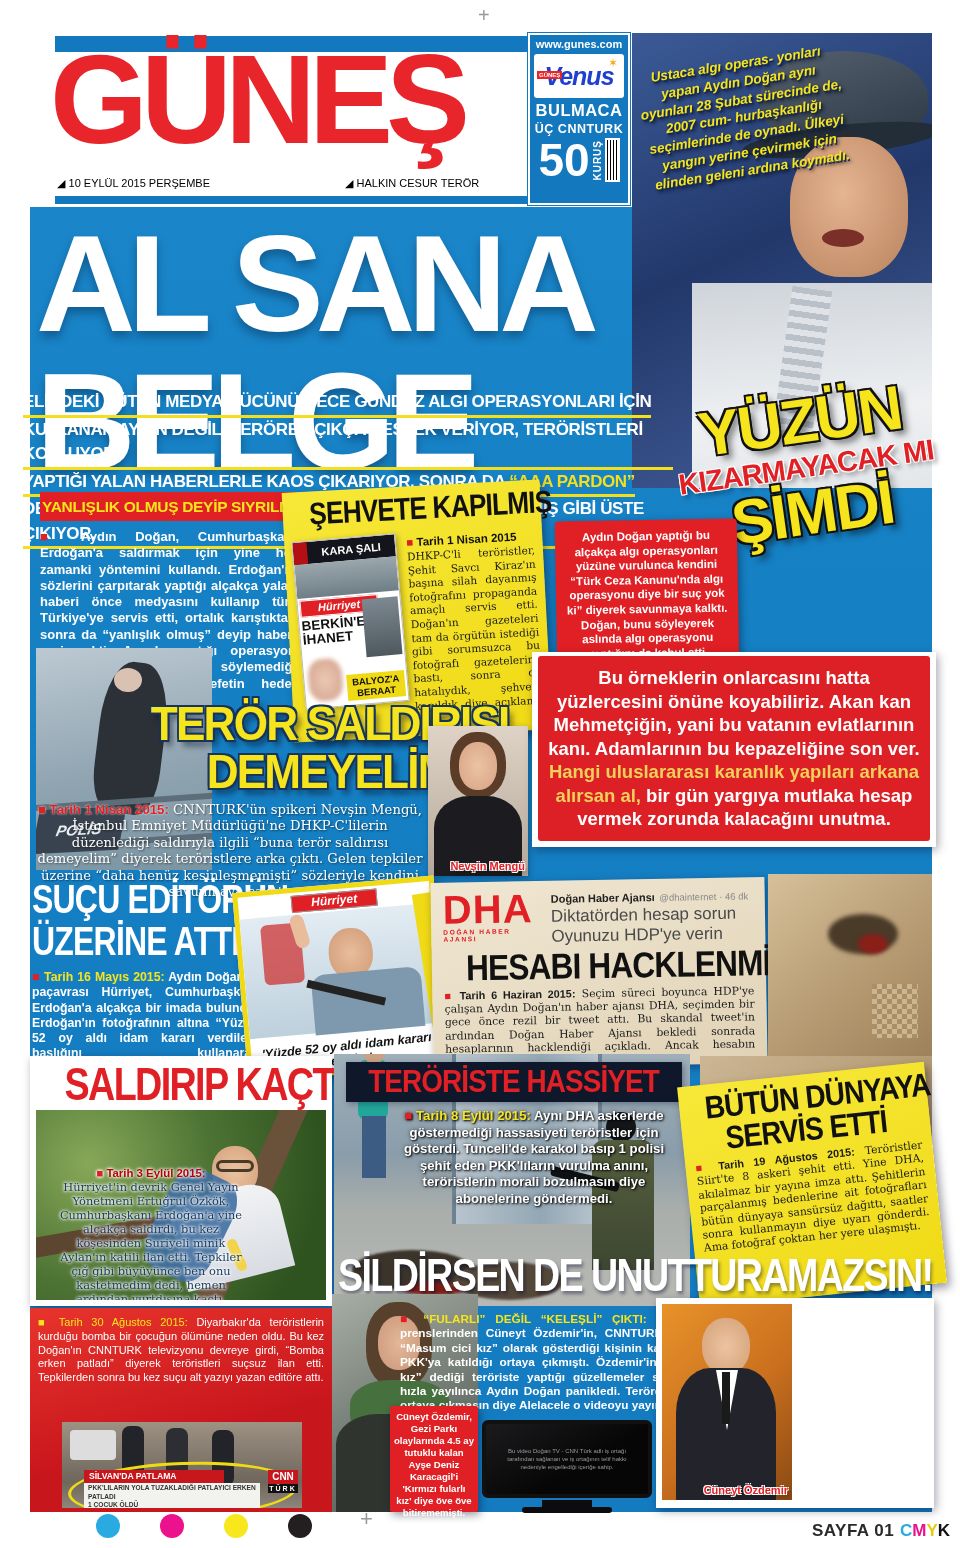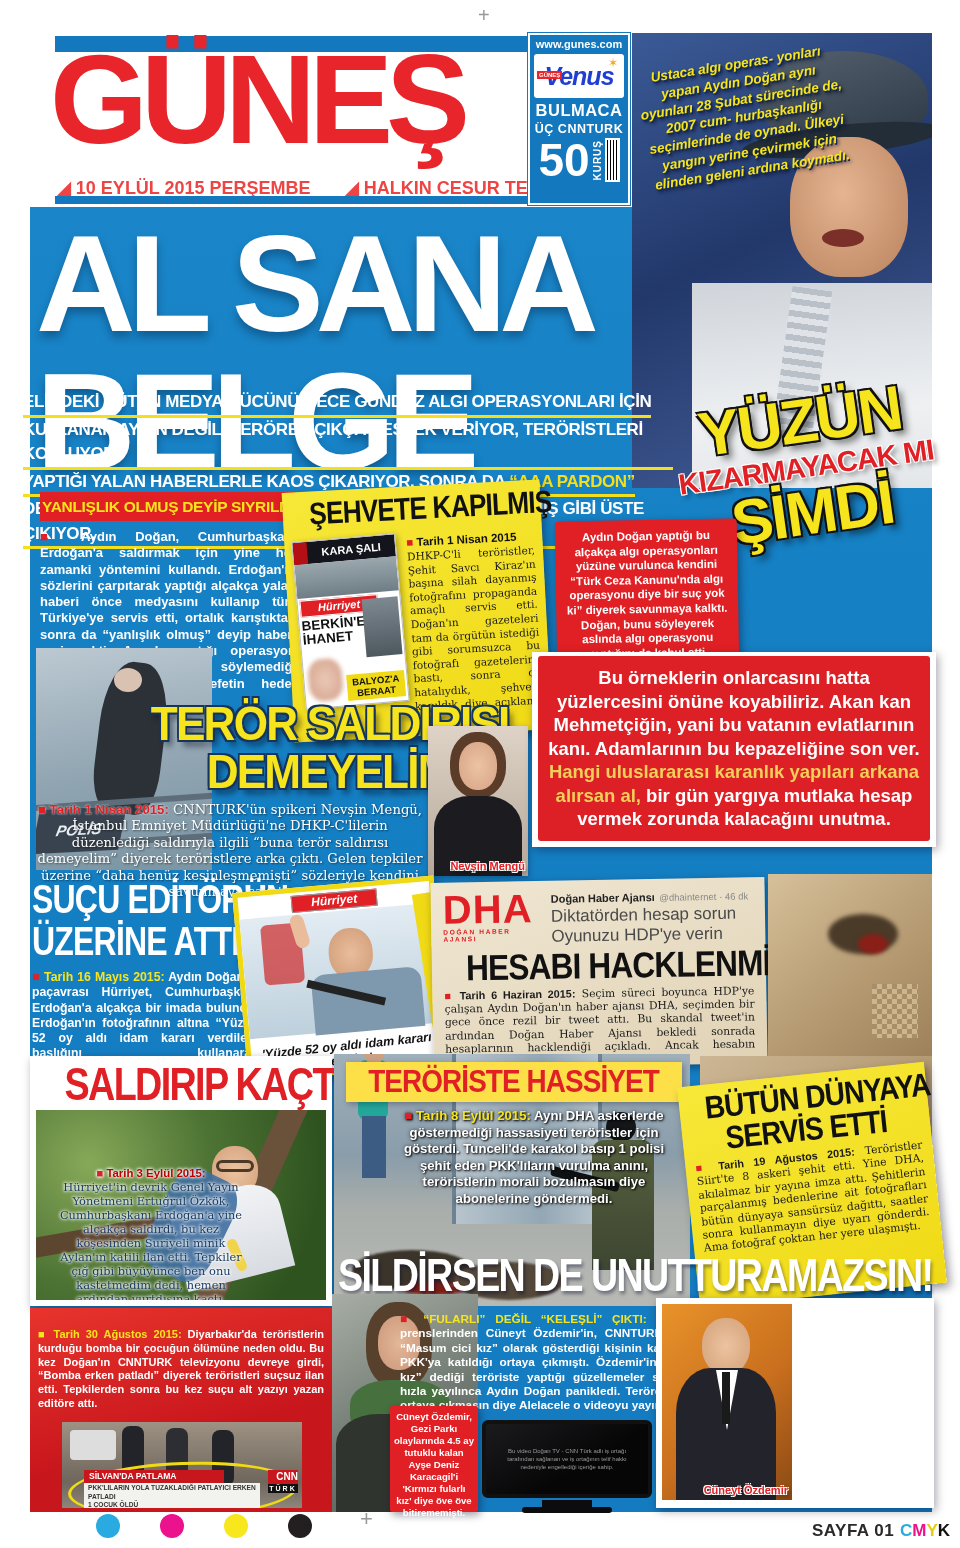--- a/index.html
+++ b/index.html
@@ -7,21 +7,21 @@
   body{font-family:"Liberation Sans",sans-serif}
   .page{position:relative;width:960px;height:1548px;margin:0 auto;background:#fff;overflow:hidden}
   .abs{position:absolute}
   .b{font-weight:bold}
   .cond{display:inline-block;white-space:nowrap;transform-origin:left top}
   .condc{display:inline-block;white-space:nowrap;transform-origin:center top}
 
   
   .bluebar{background:#1378be}
   .logo{font-weight:bold;color:#e8252b;font-size:126px;letter-spacing:-7px;line-height:1.05;transform:scale(.96,1.02);transform-origin:left top}
-  .dateline{font-size:18px;font-weight:bold;color:#ef4444}
+  .dateline{font-size:11px;font-weight:normal;color:#000000}
   .promo{background:#1378be;border:2px solid #fff;box-shadow:0 0 0 1px #1378be}
   .promo .web{color:#fff;font-weight:bold;font-size:11px;text-align:center;padding:3px 0}
   .venusbox{background:#fff;margin:1px 4px;height:44px;text-align:center;position:relative;border-radius:3px}
   .venus{font-style:italic;font-weight:bold;font-size:25px;color:#1f3fd0;letter-spacing:-1px;line-height:44px}
   .venus-g{position:absolute;left:3px;top:17px;background:#e8252b;color:#fff;font-size:6px;font-weight:bold;padding:1px 2px}
   .venus-star{position:absolute;right:6px;top:2px;color:#f5a81c;font-size:12px}
   .promo-l1{color:#fff;font-weight:bold;font-size:16.5px;text-align:center;letter-spacing:.5px;margin-top:3px}
   .promo-l2{color:#fff;font-weight:bold;font-size:12.5px;text-align:center;letter-spacing:.5px;margin-top:2px}
   .price{color:#fff;font-weight:bold;font-size:46px;line-height:44px}
   .kurus{writing-mode:vertical-rl;transform:rotate(180deg);color:#fff;font-weight:bold;font-size:10px;letter-spacing:1px}
@@ -246,21 +246,21 @@
     <div class="abs" style="left:24px;top:6px;width:30px;height:60px;background:#23a79a;border-radius:8px"></div>
     <div class="abs" style="left:28px;top:62px;width:24px;height:62px;background:#3c5c84"></div>
     <div class="abs" style="left:30px;top:-8px;width:20px;height:18px;background:#caa184;border-radius:50%"></div>
     <div class="abs" style="left:272px;top:58px;width:30px;height:30px;background:#15171a;border-radius:50%"></div>
     <div class="abs" style="left:258px;top:86px;width:62px;height:130px;background:linear-gradient(#56603f,#3d4630);border-radius:12px 12px 0 0"></div>
     <div class="abs" style="left:216px;top:120px;width:70px;height:10px;background:#101214;transform:rotate(14deg);border-radius:4px"></div>
     <div class="abs" style="left:18px;top:196px;width:120px;height:40px;background:#3b342b;border-radius:50%;filter:blur(1px)"></div>
     <div class="abs" style="left:120px;top:208px;width:110px;height:38px;background:#54483a;border-radius:50%;filter:blur(1px)"></div>
     <div class="abs" style="left:70px;top:228px;width:60px;height:14px;background:#7e1d15;border-radius:50%;filter:blur(2px)"></div>
   </div>
-  <div class="abs" style="left:346px;top:1062px;width:336px;height:40px;background:#fde047;text-align:center;box-shadow:2px 2px 6px rgba(0,0,30,.3)">
+  <div class="abs" style="left:346px;top:1062px;width:336px;height:40px;background:#0f172a;text-align:center;box-shadow:2px 2px 6px rgba(0,0,30,.3)">
     <span class="condc" style="font-size:31px;font-weight:bold;color:#e02025;letter-spacing:-1px;transform:scaleX(.9);line-height:40px">TERÖRİSTE HASSİYET</span>
   </div>
   <div class="abs" style="left:388px;top:1108px;width:292px;text-align:center;color:#fff;font-weight:bold;font-size:13.2px;line-height:16.6px;text-shadow:1px 1px 2px #000,0 0 4px rgba(0,0,0,.6)">
     <span class="date-r" style="color:#f6e51c">Tarih 8 Eylül 2015:</span>
     <span>Aynı DHA askerlerde göstermediği hassasiyeti teröristler için gösterdi. Tunceli'de karakol basıp 1 polisi şehit eden PKK'lıların vurulma anını, teröristlerin morali bozulmasın diye abonelerine göndermedi.</span>
   </div>
 
   <div class="abs" style="left:700px;top:1056px;width:232px;height:100px;background:linear-gradient(140deg,#cdb694,#a88e66)"></div>
   <div class="abs ycard" style="left:688px;top:1074px;width:248px;height:222px;transform:rotate(-6deg);padding:8px 10px">
     <div class="ycard-title">
@@ -300,37 +300,37 @@
     <div class="abs" style="left:6px;top:6px;width:130px;height:196px;background:linear-gradient(135deg,#e8922a,#c96f1e 55%,#8a4a14);overflow:hidden">
       <div class="abs" style="left:40px;top:14px;width:48px;height:56px;background:radial-gradient(#ecc3a0,#d2a077);border-radius:46%"></div>
       <div class="abs" style="left:14px;top:64px;width:100px;height:132px;background:#23242b;border-radius:34% 34% 0 0"></div>
       <div class="abs" style="left:54px;top:66px;width:22px;height:60px;background:#fff;clip-path:polygon(0 0,100% 0,50% 100%)"></div>
       <div class="abs" style="left:60px;top:68px;width:8px;height:52px;background:#1a1a1a"></div>
       <div class="abs olw caption-red" style="right:4px;bottom:4px;font-size:11px">Cüneyt Özdemir</div>
     </div>
   </div>
 
   <div class="abs" style="left:30px;top:1308px;width:302px;height:204px;background:linear-gradient(165deg,#e8342c,#c8161d 60%);padding:6px 8px">
-    <div style="color:#fff;font-weight:bold;font-size:11px;line-height:13.8px;text-align:justify;margin-top:14px">
+    <div style="color:#fff;font-weight:normal;font-size:11px;line-height:13.8px;text-align:justify;margin-top:2px">
       <span class="date-y" style="color:#f6e51c">Tarih 30 Ağustos 2015:</span>
       <span>Diyarbakır'da teröristlerin kurduğu bomba bir çocuğun ölümüne neden oldu. Bu kez Doğan'ın CNNTURK televizyonu devreye girdi, “Bomba erken patladı” diyerek teröristleri suçsuz ilan etti. Tepkilerden sonra bu kez suçu alt yazıyı yazan editöre attı.</span>
     </div>
     <div class="abs" style="left:32px;top:114px;width:240px;height:86px;background:linear-gradient(#9d9283,#6f665c 70%,#8d867b);overflow:hidden">
       <div class="abs" style="left:8px;top:8px;width:46px;height:30px;background:#ddd;border-radius:4px"></div>
       <div class="abs" style="left:60px;top:4px;width:22px;height:60px;background:#23242a;border-radius:8px"></div>
       <div class="abs" style="left:104px;top:6px;width:22px;height:60px;background:#2d2e34;border-radius:8px"></div>
       <div class="abs" style="left:150px;top:8px;width:22px;height:56px;background:#23242a;border-radius:8px"></div>
       <div class="abs" style="left:6px;top:40px;width:230px;height:56px;border:3px solid #f0da15;border-radius:50%;transform:rotate(-2deg)"></div>
       <div class="abs" style="left:22px;top:48px;width:140px;height:13px;background:#c8161d;color:#fff;font-weight:bold;font-size:8.6px;line-height:13px;padding-left:5px">SİLVAN'DA PATLAMA</div>
       <div class="abs" style="left:22px;top:61px;width:176px;background:#f2f2ee;color:#333;font-weight:bold;font-size:6.6px;line-height:8.6px;padding:1px 4px">
         <span>PKK'LILARIN YOLA TUZAKLADIĞI PATLAYICI ERKEN PATLADI</span><br>
         <span>1 ÇOCUK ÖLDÜ</span>
       </div>
       <div class="abs" style="right:4px;top:48px;width:30px">
-        <div style="background:#c8161d;color:#fff;font-weight:bold;font-size:10px;text-align:right;line-height:14px">CNN</div>
+        <div style="background:#c8161d;color:#fff;font-weight:bold;font-size:10px;text-align:center;line-height:14px">CNN</div>
         <div style="background:#111;color:#fff;font-weight:bold;font-size:7px;text-align:center;line-height:9px;letter-spacing:2px">TÜRK</div>
       </div>
     </div>
   </div>
 
   <div class="abs" style="left:96px;top:1514px;display:flex;gap:40px">
     <span class="cmyk-dot" style="background:#29abe2"></span>
     <span class="cmyk-dot" style="background:#ec118c"></span>
     <span class="cmyk-dot" style="background:#f7e71c"></span>
     <span class="cmyk-dot" style="background:#231f20"></span>

